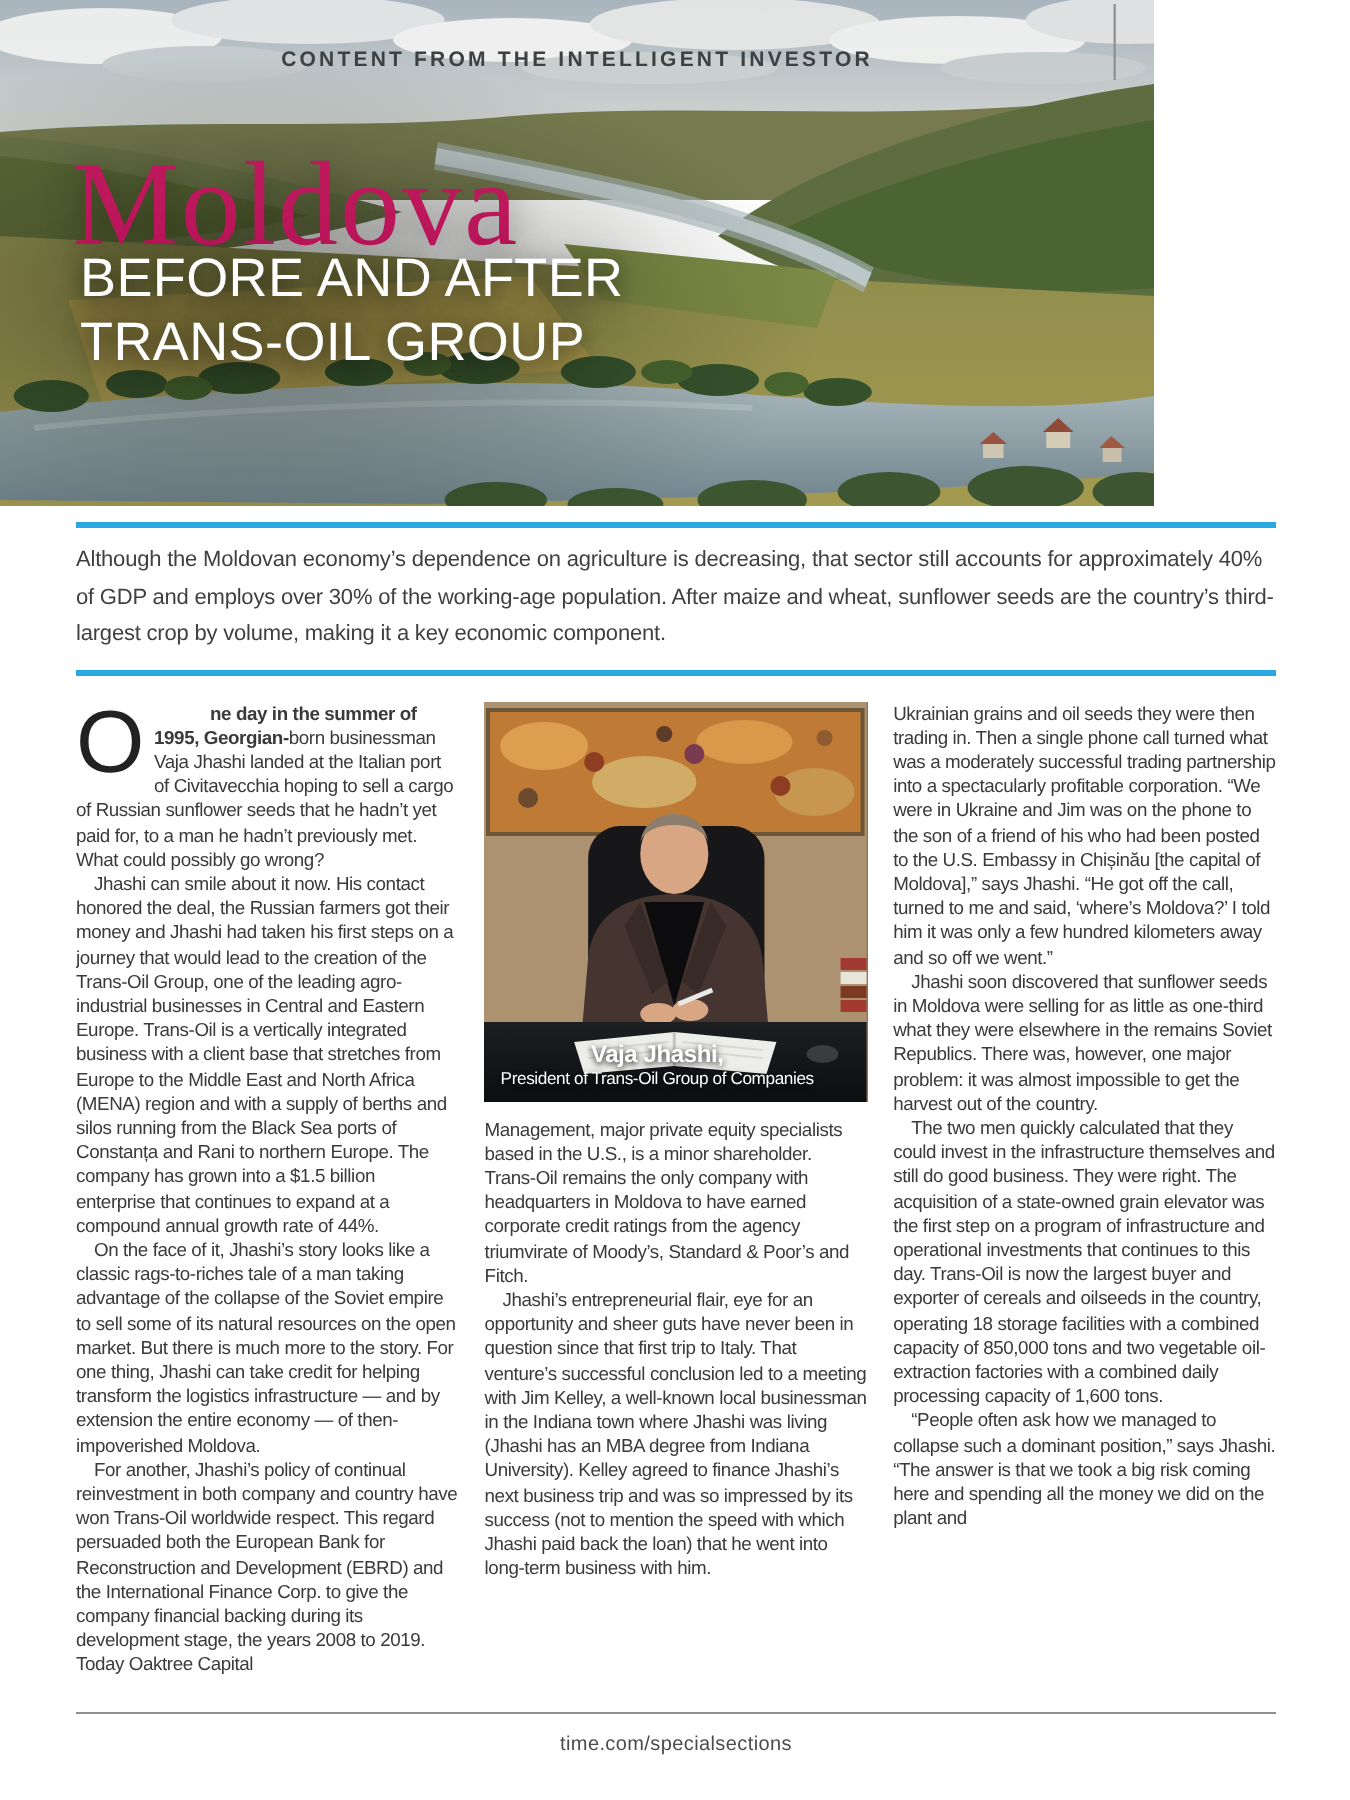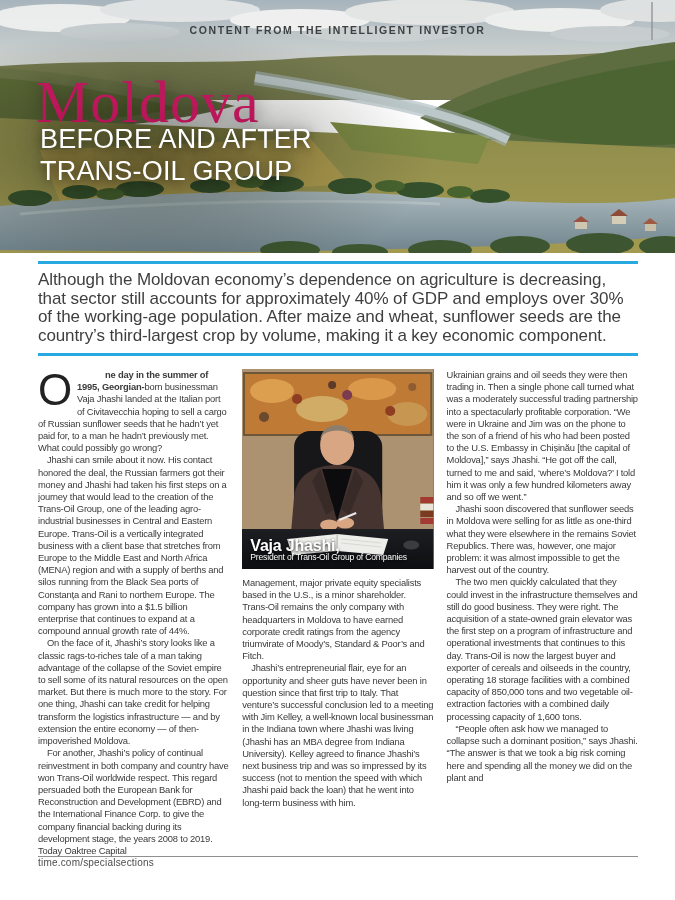--- a/index.html
+++ b/index.html
@@ -2,58 +2,58 @@
 <html><head>
 <meta charset="utf-8">
 <style>
   * { margin:0; padding:0; box-sizing:border-box; }
   html,body { width:675px; height:900px; }
   body {
     font-family:"Liberation Sans", sans-serif;
     background:#ffffff; color:#3c3c3c; position:relative; overflow:hidden;
   }
   
-  .hero { position:relative; width:675px; height:253px; overflow:hidden; }
+  .hero { position:relative; width:577px; height:253px; overflow:hidden; }
   .hero svg.landscape { position:absolute; inset:0; width:100%; height:100%; display:block; }
   .hero-shade { position:absolute; inset:0;
     background:radial-gradient(ellipse 420px 190px at 22% 62%, rgba(20,25,15,.42), rgba(20,25,15,0) 68%); }
   .kicker { position:absolute; top:24px; left:0; right:0; text-align:center;
     font-size:10.5px; letter-spacing:1.6px; color:#3d4144; font-weight:bold; }
   .hero-title { position:absolute; left:36px; top:68px; color:#be185d;
     font-family:"Liberation Serif", serif; font-size:60px; font-weight:normal;
     text-shadow:0 2px 18px rgba(0,0,0,.45); letter-spacing:1px; }
   .hero-sub { position:absolute; left:40px; top:123px; color:#fff; font-weight:normal;
     font-size:27px; line-height:1.2; letter-spacing:.2px;
     text-shadow:0 2px 10px rgba(0,0,0,.55), 0 0 28px rgba(0,0,0,.4); }
   
   .content { padding:0 37px 0 38px; }
   .rule { height:3px; background:#29a9e1; border:none; }
   .rule-top { margin-top:8px; }
-  .intro { font-size:17px; line-height:18.5px; letter-spacing:-.1px;
+  .intro { font-size:11px; line-height:18.5px; letter-spacing:-.1px;
     color:#3f3f3f; padding:7px 0 8px 0; }
   
   .cols { display:flex; gap:13px; margin-top:13px; height:505px; overflow:hidden; }
   .col { width:191.3px; flex:0 0 auto; font-size:9.4px; line-height:12.2px;
     letter-spacing:-.2px; color:#3a3a3a; }
   .col p { margin:0; }
   .col p.indent { text-indent:9px; }
   .dropcap { float:left; font-size:44px; line-height:37px; padding:2px 5px 0 0;
     color:#222; font-weight:normal; }
   .leadbold { font-weight:bold;margin-left:28px; }
   
   .figure { position:relative; width:100%; height:200px; margin-bottom:8px; overflow:hidden; background:#8c7458; }
   .figure svg { position:absolute; inset:0; width:100%; height:100%; display:block; }
   .figcap { position:absolute; left:8px; bottom:6px; color:#fff;
     text-shadow:0 1px 3px rgba(0,0,0,.9); }
-  .figcap .nm { font-size:16px; font-weight:bold; line-height:13px; }
+  .figcap .nm { font-size:12px; font-weight:bold; line-height:13px;text-align:center; }
   .figcap .ti { font-size:8.6px; line-height:11px; }
   
   .footer { position:absolute; left:38px; right:37px; top:856px; }
   .footer-line { height:1px; background:#8f8f8f; }
-  .footer-url { text-align:left; font-size:10px; color:#4c4c4c; letter-spacing:.2px; }
+  .footer-url { text-align:center; font-size:10px; color:#4c4c4c; margin-top:10px; letter-spacing:.2px; }
 </style>
 </head>
 <body>
 
 <div class="hero">
   <svg class="landscape" viewBox="0 0 675 253" preserveAspectRatio="none">
     <defs>
       <linearGradient id="sky" x1="0" y1="0" x2="0" y2="1">
         <stop offset="0" stop-color="#a8b4bd"></stop>
           <stop offset="1" stop-color="#dadcd6"></stop>

